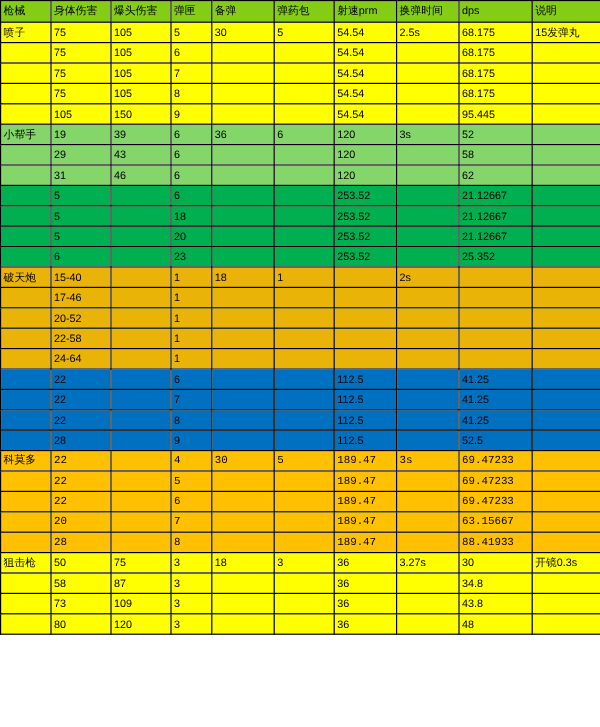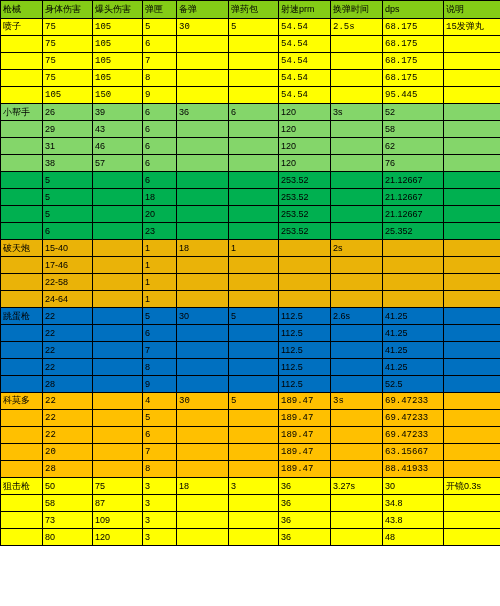--- a/index.html
+++ b/index.html
@@ -34,21 +34,21 @@
     font-weight:normal;
     white-space:nowrap;
     overflow:hidden;
     color:#000000;
   }
   #sheet thead th{
     background:#84cc16;
     height:17px;
   }
   
-  tr.g-yellow td{background:#ffff00;font-family:Liberation Mono, monospace;}
+  tr.g-yellow td{background:#ffff00;}
   tr.g-lightgreen td{background:#84d66a;}
   tr.g-green td{background:#00b050;}
   tr.g-cyan td{background:#eab308;}
   tr.g-blue td{background:#0070c0;}
   tr.g-orange td{background:#ffc000;font-family:Liberation Mono, monospace;}
   tr.g-yellow2 td{background:#ffff00;}
 </style>
 </head>
 <body>
 
@@ -135,21 +135,21 @@
         <td>9</td>
         <td></td>
         <td></td>
         <td>54.54</td>
         <td></td>
         <td>95.445</td>
         <td></td>
       </tr>
       <tr class="g-lightgreen">
         <td>小帮手</td>
-        <td>26</td>
+        <td>19</td>
         <td>39</td>
         <td>6</td>
         <td>36</td>
         <td>6</td>
         <td>120</td>
         <td>3s</td>
         <td>52</td>
         <td></td>
       </tr>
       <tr class="g-lightgreen">
@@ -169,32 +169,20 @@
         <td>31</td>
         <td>46</td>
         <td>6</td>
         <td></td>
         <td></td>
         <td>120</td>
         <td></td>
         <td>62</td>
         <td></td>
       </tr>
-      <tr class="g-lightgreen">
-        <td></td>
-        <td>38</td>
-        <td>57</td>
-        <td>6</td>
-        <td></td>
-        <td></td>
-        <td>120</td>
-        <td></td>
-        <td>76</td>
-        <td></td>
-      </tr>
       <tr class="g-green">
         <td></td>
         <td>5</td>
         <td></td>
         <td>6</td>
         <td></td>
         <td></td>
         <td>253.52</td>
         <td></td>
         <td>21.12667</td>
@@ -255,52 +243,52 @@
         <td>1</td>
         <td></td>
         <td></td>
         <td></td>
         <td></td>
         <td></td>
         <td></td>
       </tr>
       <tr class="g-cyan">
         <td></td>
+        <td>20-52</td>
+        <td></td>
+        <td>1</td>
+        <td></td>
+        <td></td>
+        <td></td>
+        <td></td>
+        <td></td>
+        <td></td>
+      </tr>
+      <tr class="g-cyan">
+        <td></td>
         <td>22-58</td>
         <td></td>
         <td>1</td>
         <td></td>
         <td></td>
         <td></td>
         <td></td>
         <td></td>
         <td></td>
       </tr>
       <tr class="g-cyan">
         <td></td>
         <td>24-64</td>
         <td></td>
         <td>1</td>
         <td></td>
         <td></td>
         <td></td>
         <td></td>
         <td></td>
-        <td></td>
-      </tr>
-      <tr class="g-blue">
-        <td>跳蛋枪</td>
-        <td>22</td>
-        <td></td>
-        <td>5</td>
-        <td>30</td>
-        <td>5</td>
-        <td>112.5</td>
-        <td>2.6s</td>
-        <td>41.25</td>
         <td></td>
       </tr>
       <tr class="g-blue">
         <td></td>
         <td>22</td>
         <td></td>
         <td>6</td>
         <td></td>
         <td></td>
         <td>112.5</td>

